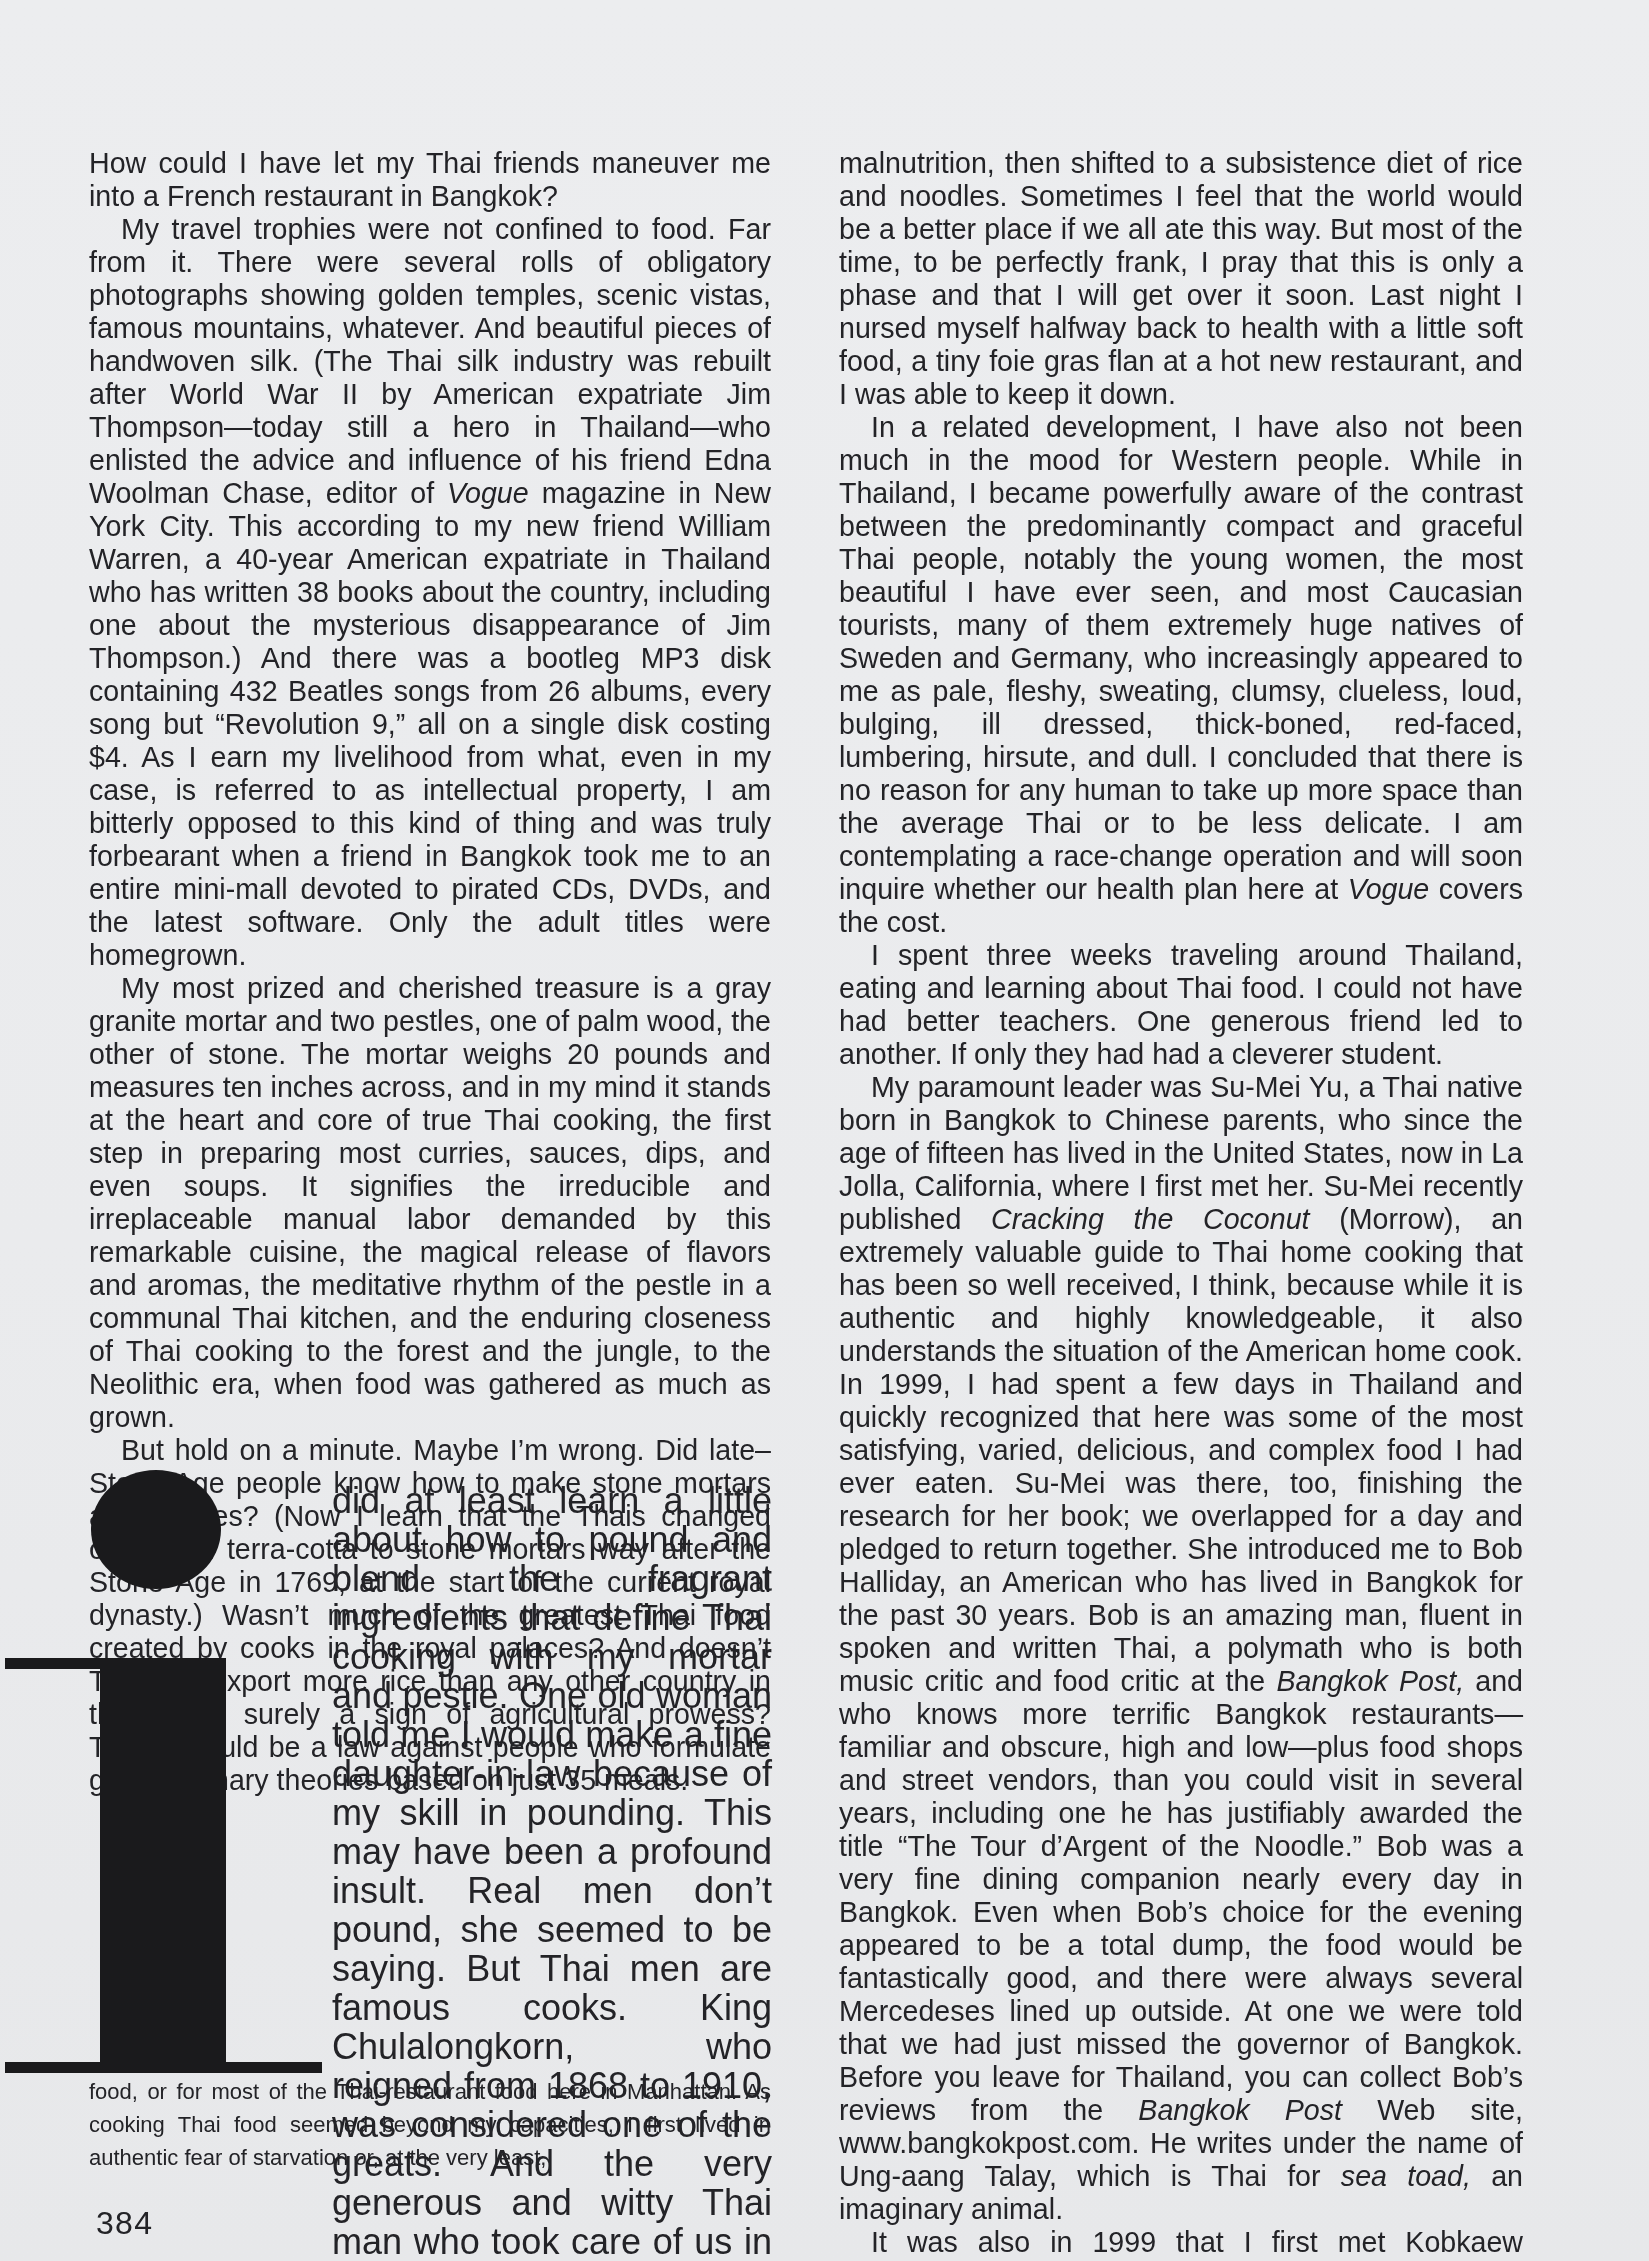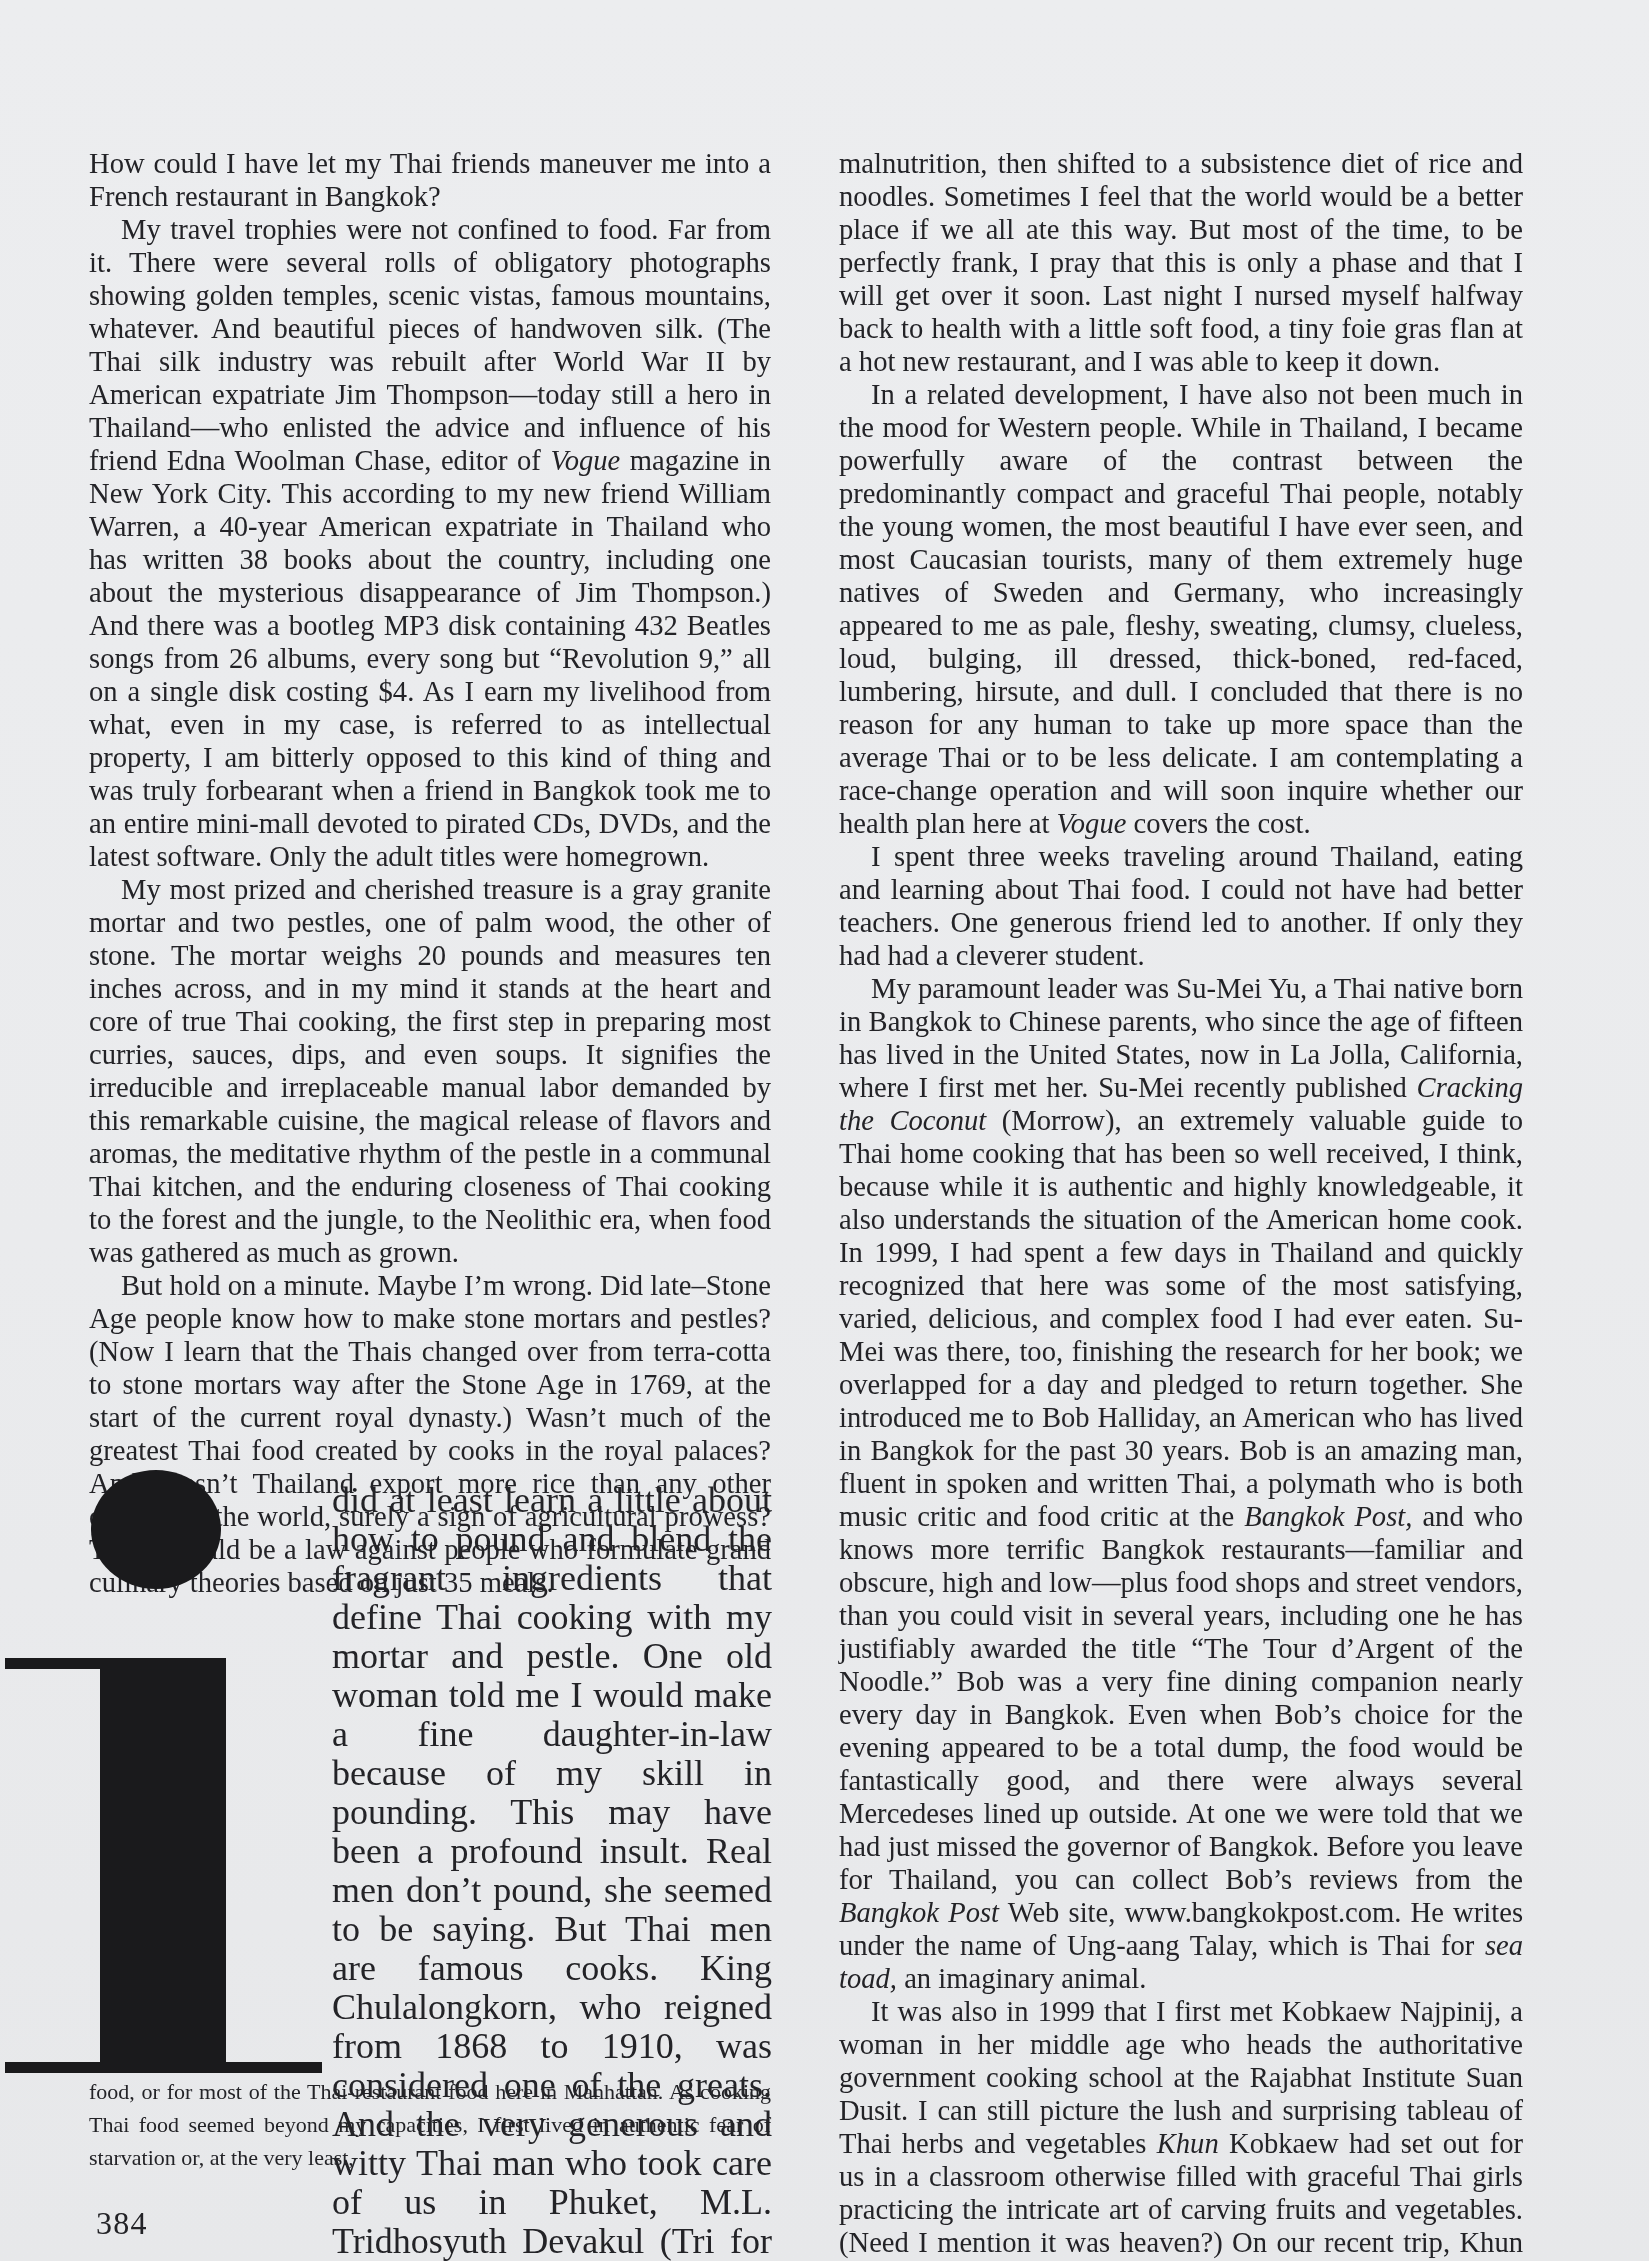--- a/index.html
+++ b/index.html
@@ -1,21 +1,21 @@
 <!DOCTYPE html>
 <html style="font-size:10.2px"><head>
 <meta charset="utf-8">
 <style>
   html,body{margin:0;padding:0;background:#c9cacd;}
   .page{
     position:relative;
     width:1649px;height:2261px;
     background:var(--bg,#eaecee);
     background-image:linear-gradient(180deg, #ecedef 0%, #eaebed 55%, #e7e8ea 100%);
-    font-family:Liberation Serif, serif;
+    font-family:Liberation Sans, sans-serif;
     color:var(--ink,#232327);
     overflow:hidden;
   }
   .col{
     position:absolute;top:147px;
     font-size:28.6px;line-height:33px;
     text-align:justify;
   }
   .col-left{left:89px;width:682px;}
   .col-right{left:839px;width:684px;}

